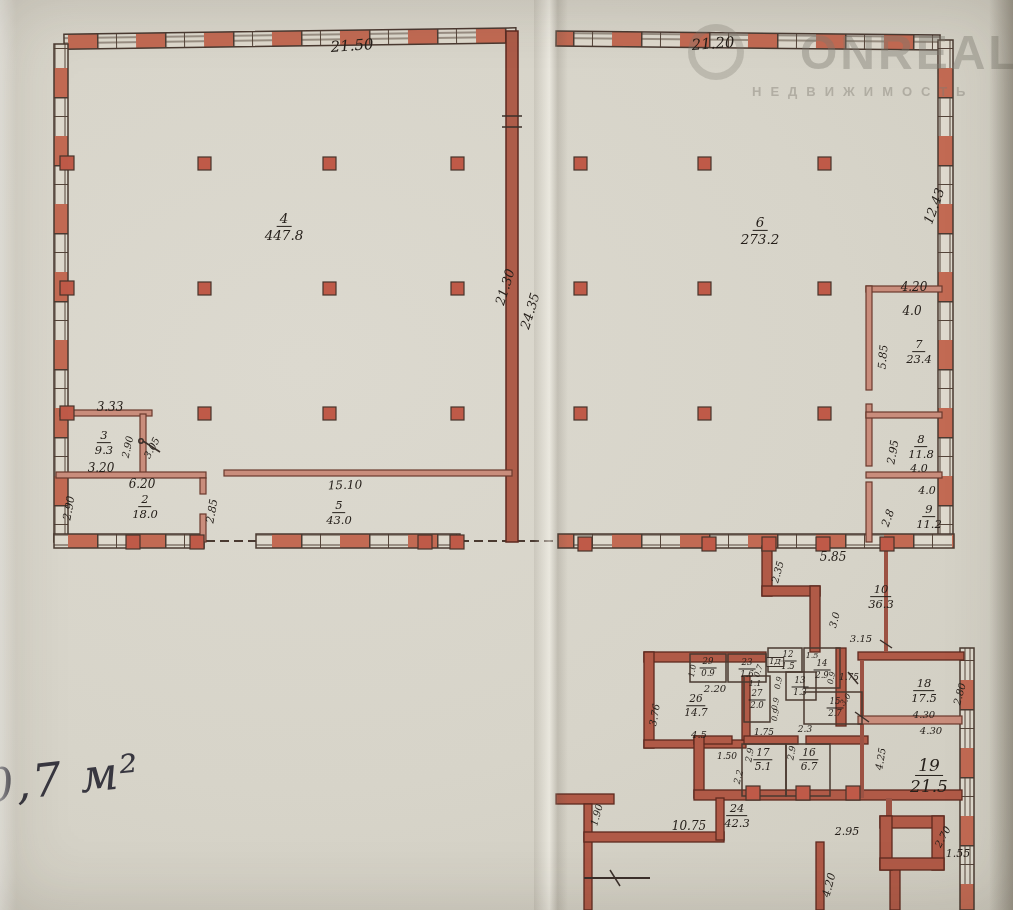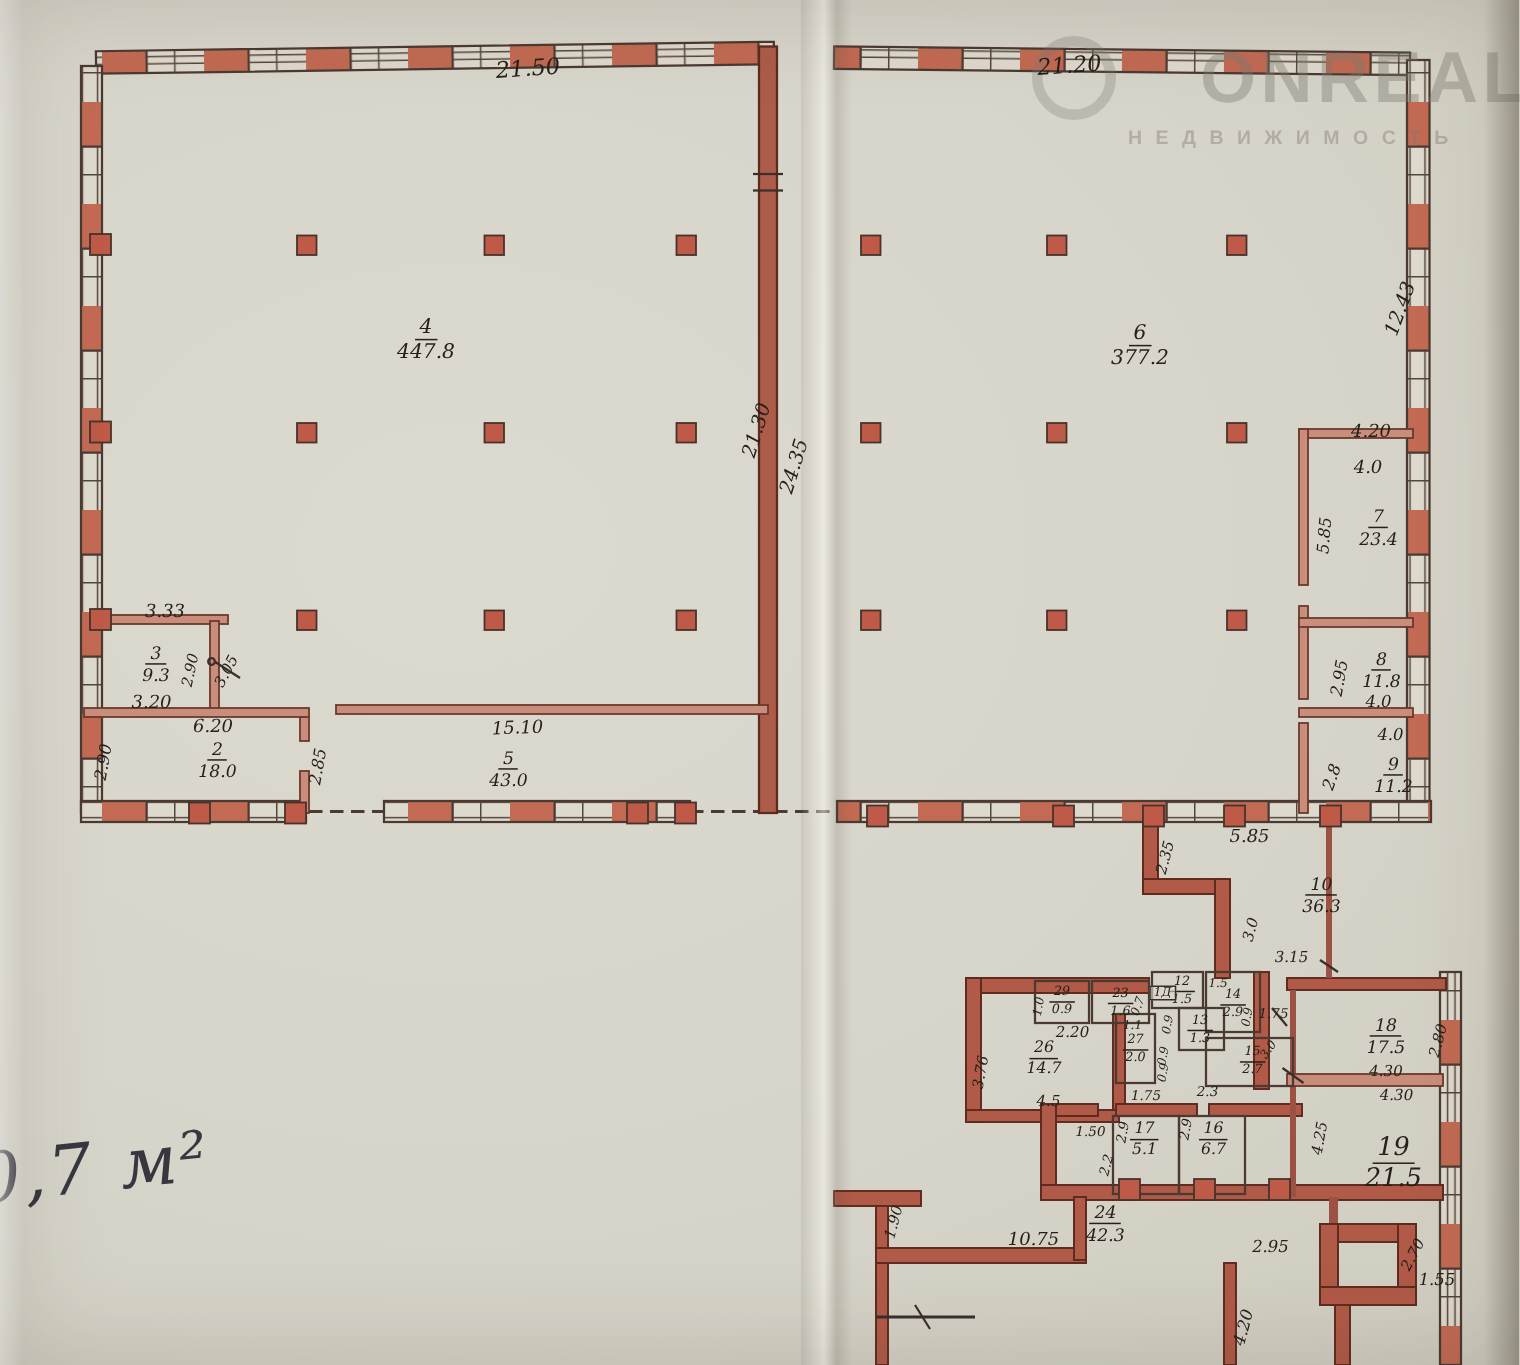--- a/index.html
+++ b/index.html
@@ -208,21 +208,21 @@
     <span class="wm-brand">ONREALT</span>
   </div>
   <div class="wm-sub">НЕДВИЖИМОСТЬ</div>
 </div>
 
 <div id="labels">
     <div class="room-label" style="left: 145px; top: 507px; font-size: 11.5px;"><span class="rnum">2</span><div class="rarea">18.0</div></div>
     <div class="room-label" style="left: 104px; top: 443px; font-size: 11.5px;"><span class="rnum">3</span><div class="rarea">9.3</div></div>
     <div class="room-label" style="left: 284px; top: 227px; font-size: 13.5px;"><span class="rnum">4</span><div class="rarea">447.8</div></div>
     <div class="room-label" style="left: 339px; top: 513px; font-size: 11.5px;"><span class="rnum">5</span><div class="rarea">43.0</div></div>
-    <div class="room-label" style="left: 760px; top: 231px; font-size: 13.5px;"><span class="rnum">6</span><div class="rarea">377.2</div></div>
+    <div class="room-label" style="left: 760px; top: 231px; font-size: 13.5px;"><span class="rnum">6</span><div class="rarea">273.2</div></div>
     <div class="room-label" style="left: 919px; top: 352px; font-size: 11.5px;"><span class="rnum">7</span><div class="rarea">23.4</div></div>
     <div class="room-label" style="left: 921px; top: 447px; font-size: 11.5px;"><span class="rnum">8</span><div class="rarea">11.8</div></div>
     <div class="room-label" style="left: 929px; top: 517px; font-size: 11.5px;"><span class="rnum">9</span><div class="rarea">11.2</div></div>
     <div class="room-label" style="left: 857px; top: 597px; font-size: 11.5px; margin-left: 24px;"><span class="rnum">10</span><div class="rarea">36.3</div></div>
     <div class="room-label" style="left: 788px; top: 661px; font-size: 8.5px;"><span class="rnum">12</span><div class="rarea">1.5</div></div>
     <div class="room-label" style="left: 800px; top: 687px; font-size: 8.5px;"><span class="rnum">13</span><div class="rarea">1.3</div></div>
     <div class="room-label" style="left: 822px; top: 670px; font-size: 8.5px;"><span class="rnum">14</span><div class="rarea">2.9</div></div>
     <div class="room-label" style="left: 835px; top: 708px; font-size: 8.5px;"><span class="rnum">15</span><div class="rarea">2.7</div></div>
     <div class="room-label" style="left: 809px; top: 760px; font-size: 10.5px;"><span class="rnum">16</span><div class="rarea">6.7</div></div>
     <div class="room-label" style="left: 763px; top: 760px; font-size: 10.5px;"><span class="rnum">17</span><div class="rarea">5.1</div></div>

